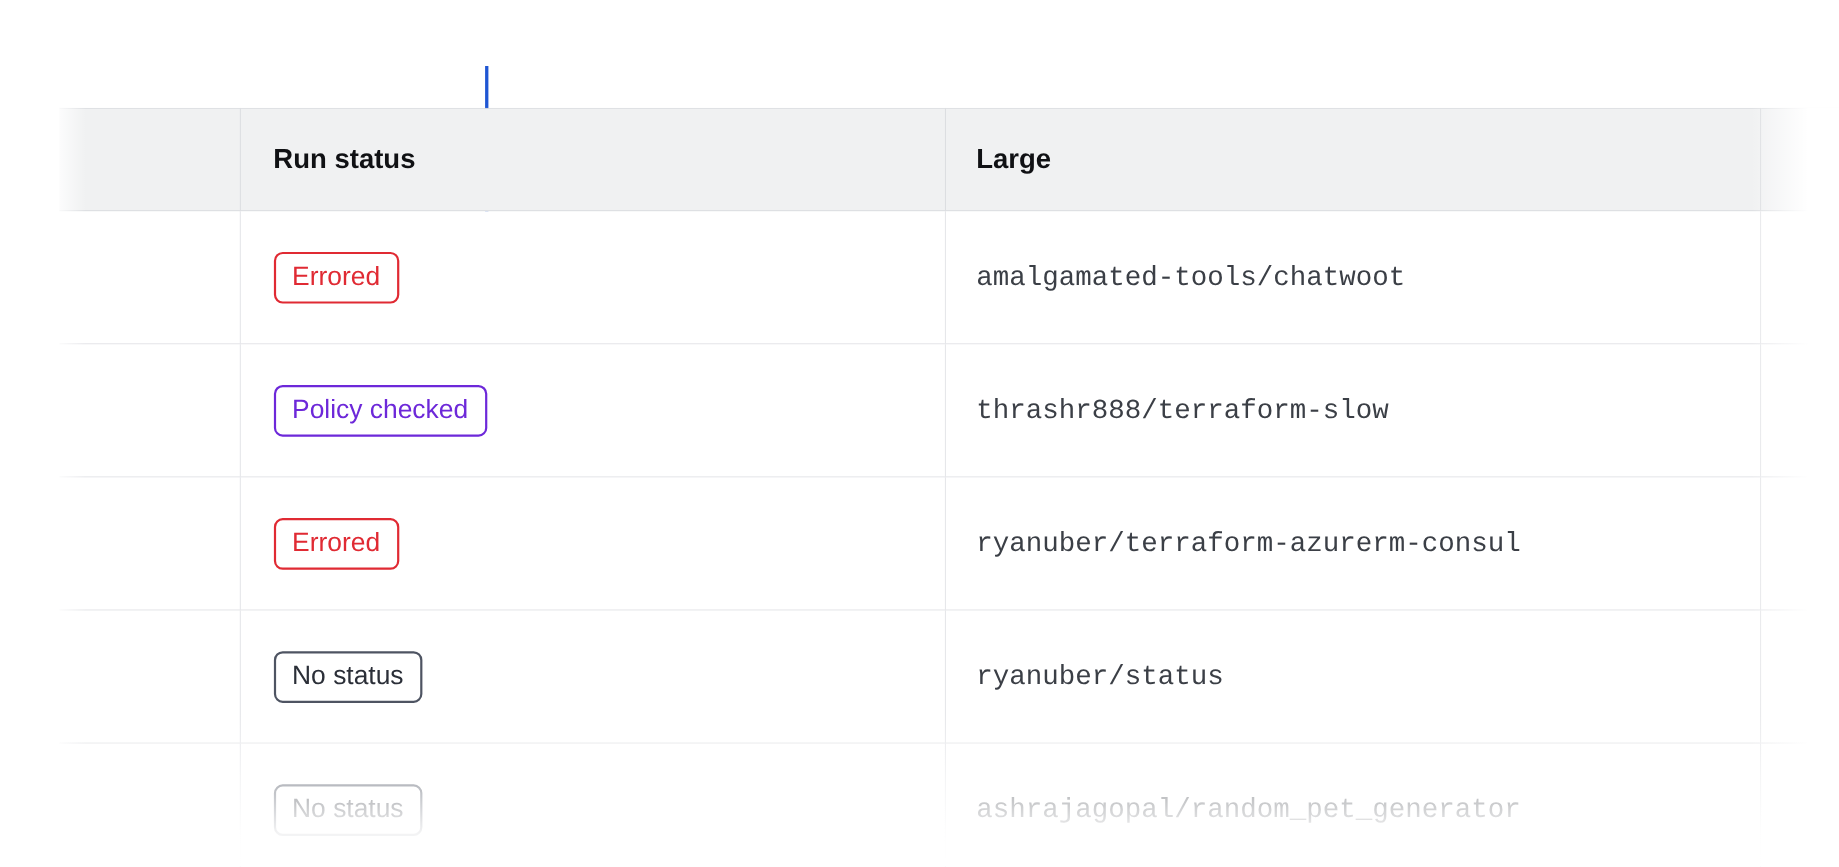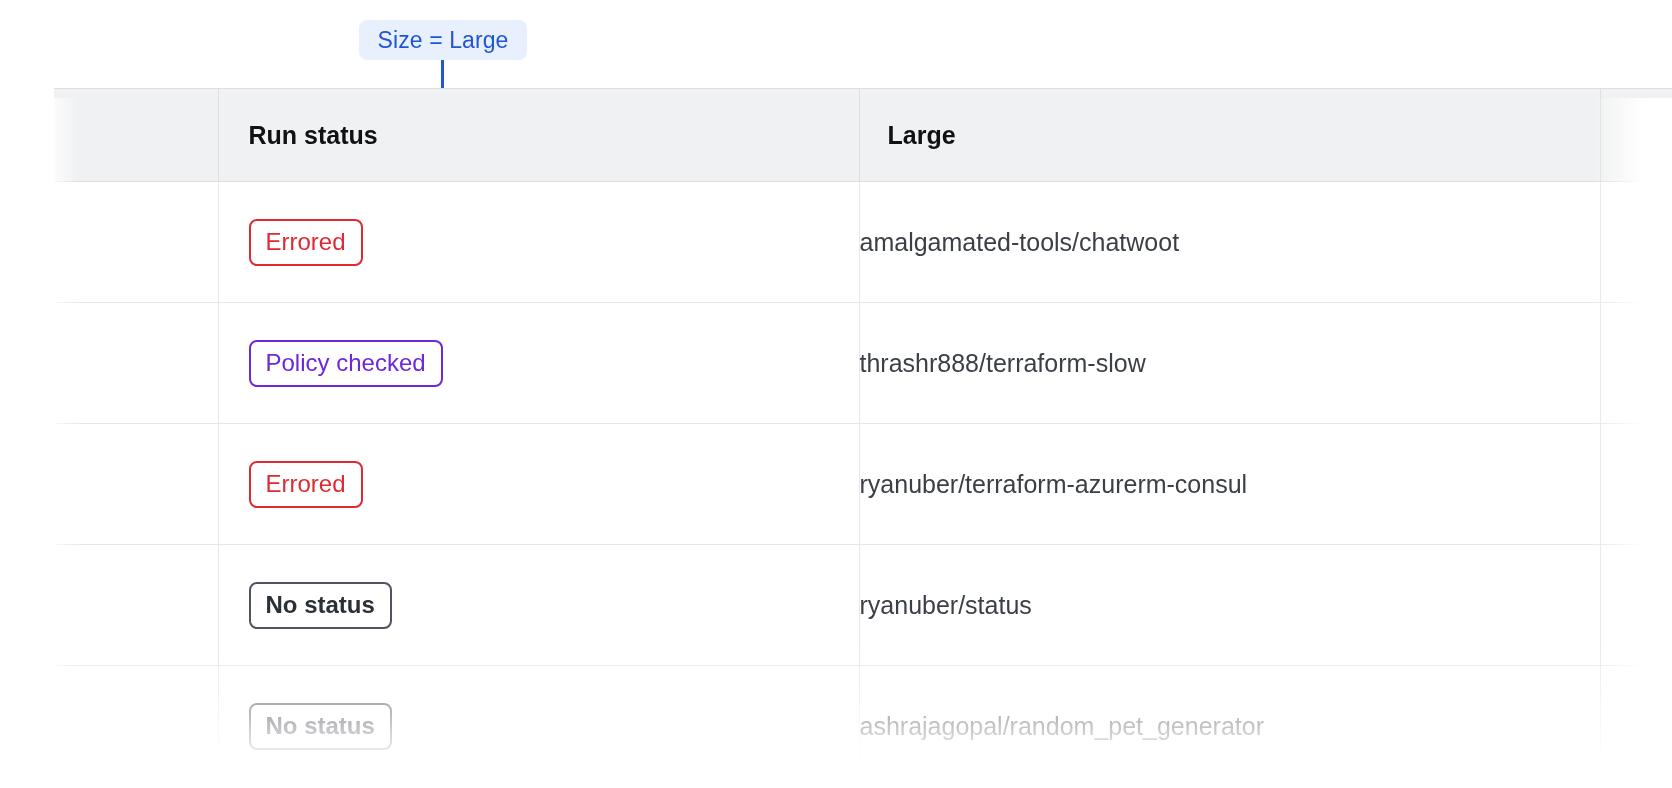--- a/index.html
+++ b/index.html
@@ -59,21 +59,21 @@
     width: 12px;
     height: 12px;
     border-radius: 50%;
     background: #1F56D3;
   }
 
   
   .table-wrap {
     position: absolute;
     left: 0;
-    top: 88px;
+    top: 98px;
     width: 1672px;
     height: 690px;
     overflow: hidden;
   }
   table.data-table {
     border-collapse: collapse;
     table-layout: fixed;
     width: 1710px;
     margin-left: 0;
   }
@@ -107,38 +107,38 @@
     padding: 0;
     border-bottom: 1.5px solid #E6E7EA;
     vertical-align: middle;
     font-size: 25px;
     color: #3B3F46;
     background: #ffffff;
   }
   tbody td.spacer-cell { border-bottom: none; background: transparent; }
   tbody td.gutter-cell { border-right: 1.5px solid #E6E7EA; }
   tbody td.status-cell { padding-left: 30px; border-right: 1.5px solid #E6E7EA; }
-  tbody td.repo-cell   { border-right: 1.5px solid #E6E7EA; white-space: nowrap; }
+  tbody td.repo-cell   { padding-left: 28px; border-right: 1.5px solid #E6E7EA; white-space: nowrap; font-family: Liberation Mono, monospace; }
   tbody td.tail-cell   { }
 
   
   .badge {
     display: inline-block;
     box-sizing: border-box;
     border-radius: 8px;
     border: 2px solid currentColor;
     padding: 9px 15px 10px 15px;
     font-size: 24px;
     line-height: 1;
     white-space: nowrap;
     background: #ffffff;
   }
   .badge-errored        { color: #E02A33; }
   .badge-policy-checked { color: #6d28d9; }
-  .badge-no-status      { color: #4E5462; font-weight: bold; }
+  .badge-no-status      { color: #4E5462; }
   .badge-no-status .badge-text { color: #2B2F38; }
   .badge-text { color: inherit; }
 
   
   .fade-left {
     position: absolute;
     left: 48px;
     top: 98px;
     width: 30px;
     height: 690px;
@@ -162,23 +162,20 @@
     height: 140px;
     background: linear-gradient(to bottom, rgba(255,255,255,0) 0%, rgba(255,255,255,0.55) 42%, rgba(255,255,255,0.93) 78%, #ffffff 100%);
     pointer-events: none;
   }
 </style>
 </head>
 <body>
 
 <div id="stage">
 
-  <div class="annotation">
-    <span class="annotation-label">Size = Large</span>
-  </div>
   <div class="annotation-stem"></div>
   <div class="annotation-dot"></div>
 
   <div class="table-wrap">
     <table class="data-table">
       <colgroup>
         <col class="c-spacer">
         <col class="c-gutter">
         <col class="c-status">
         <col class="c-repo">

